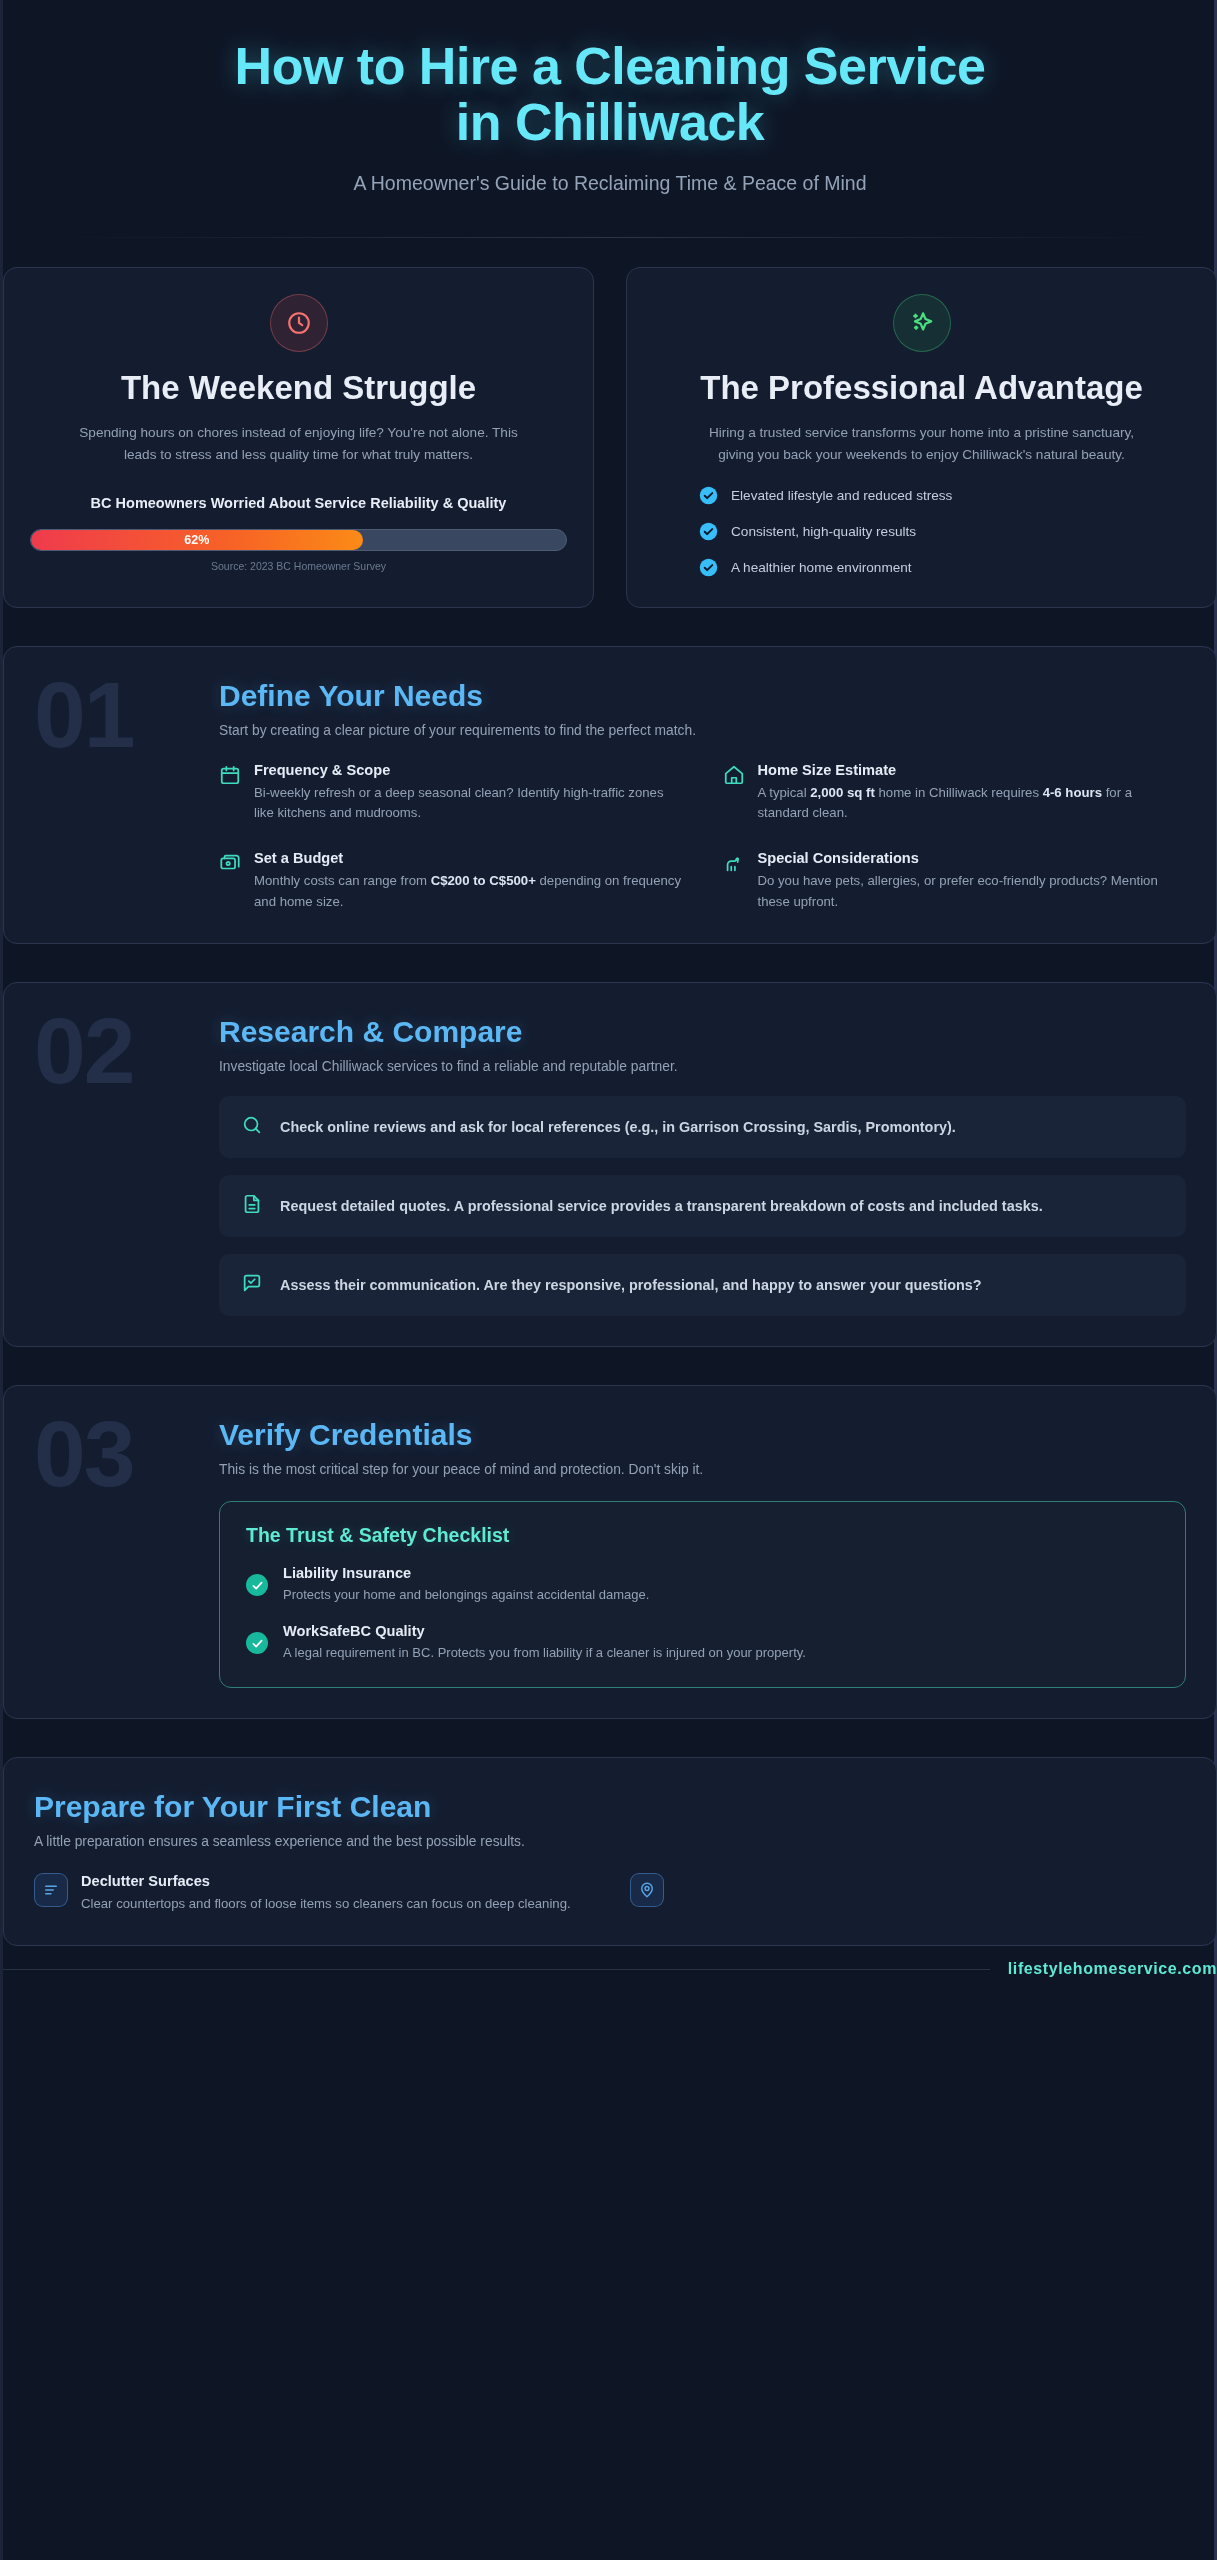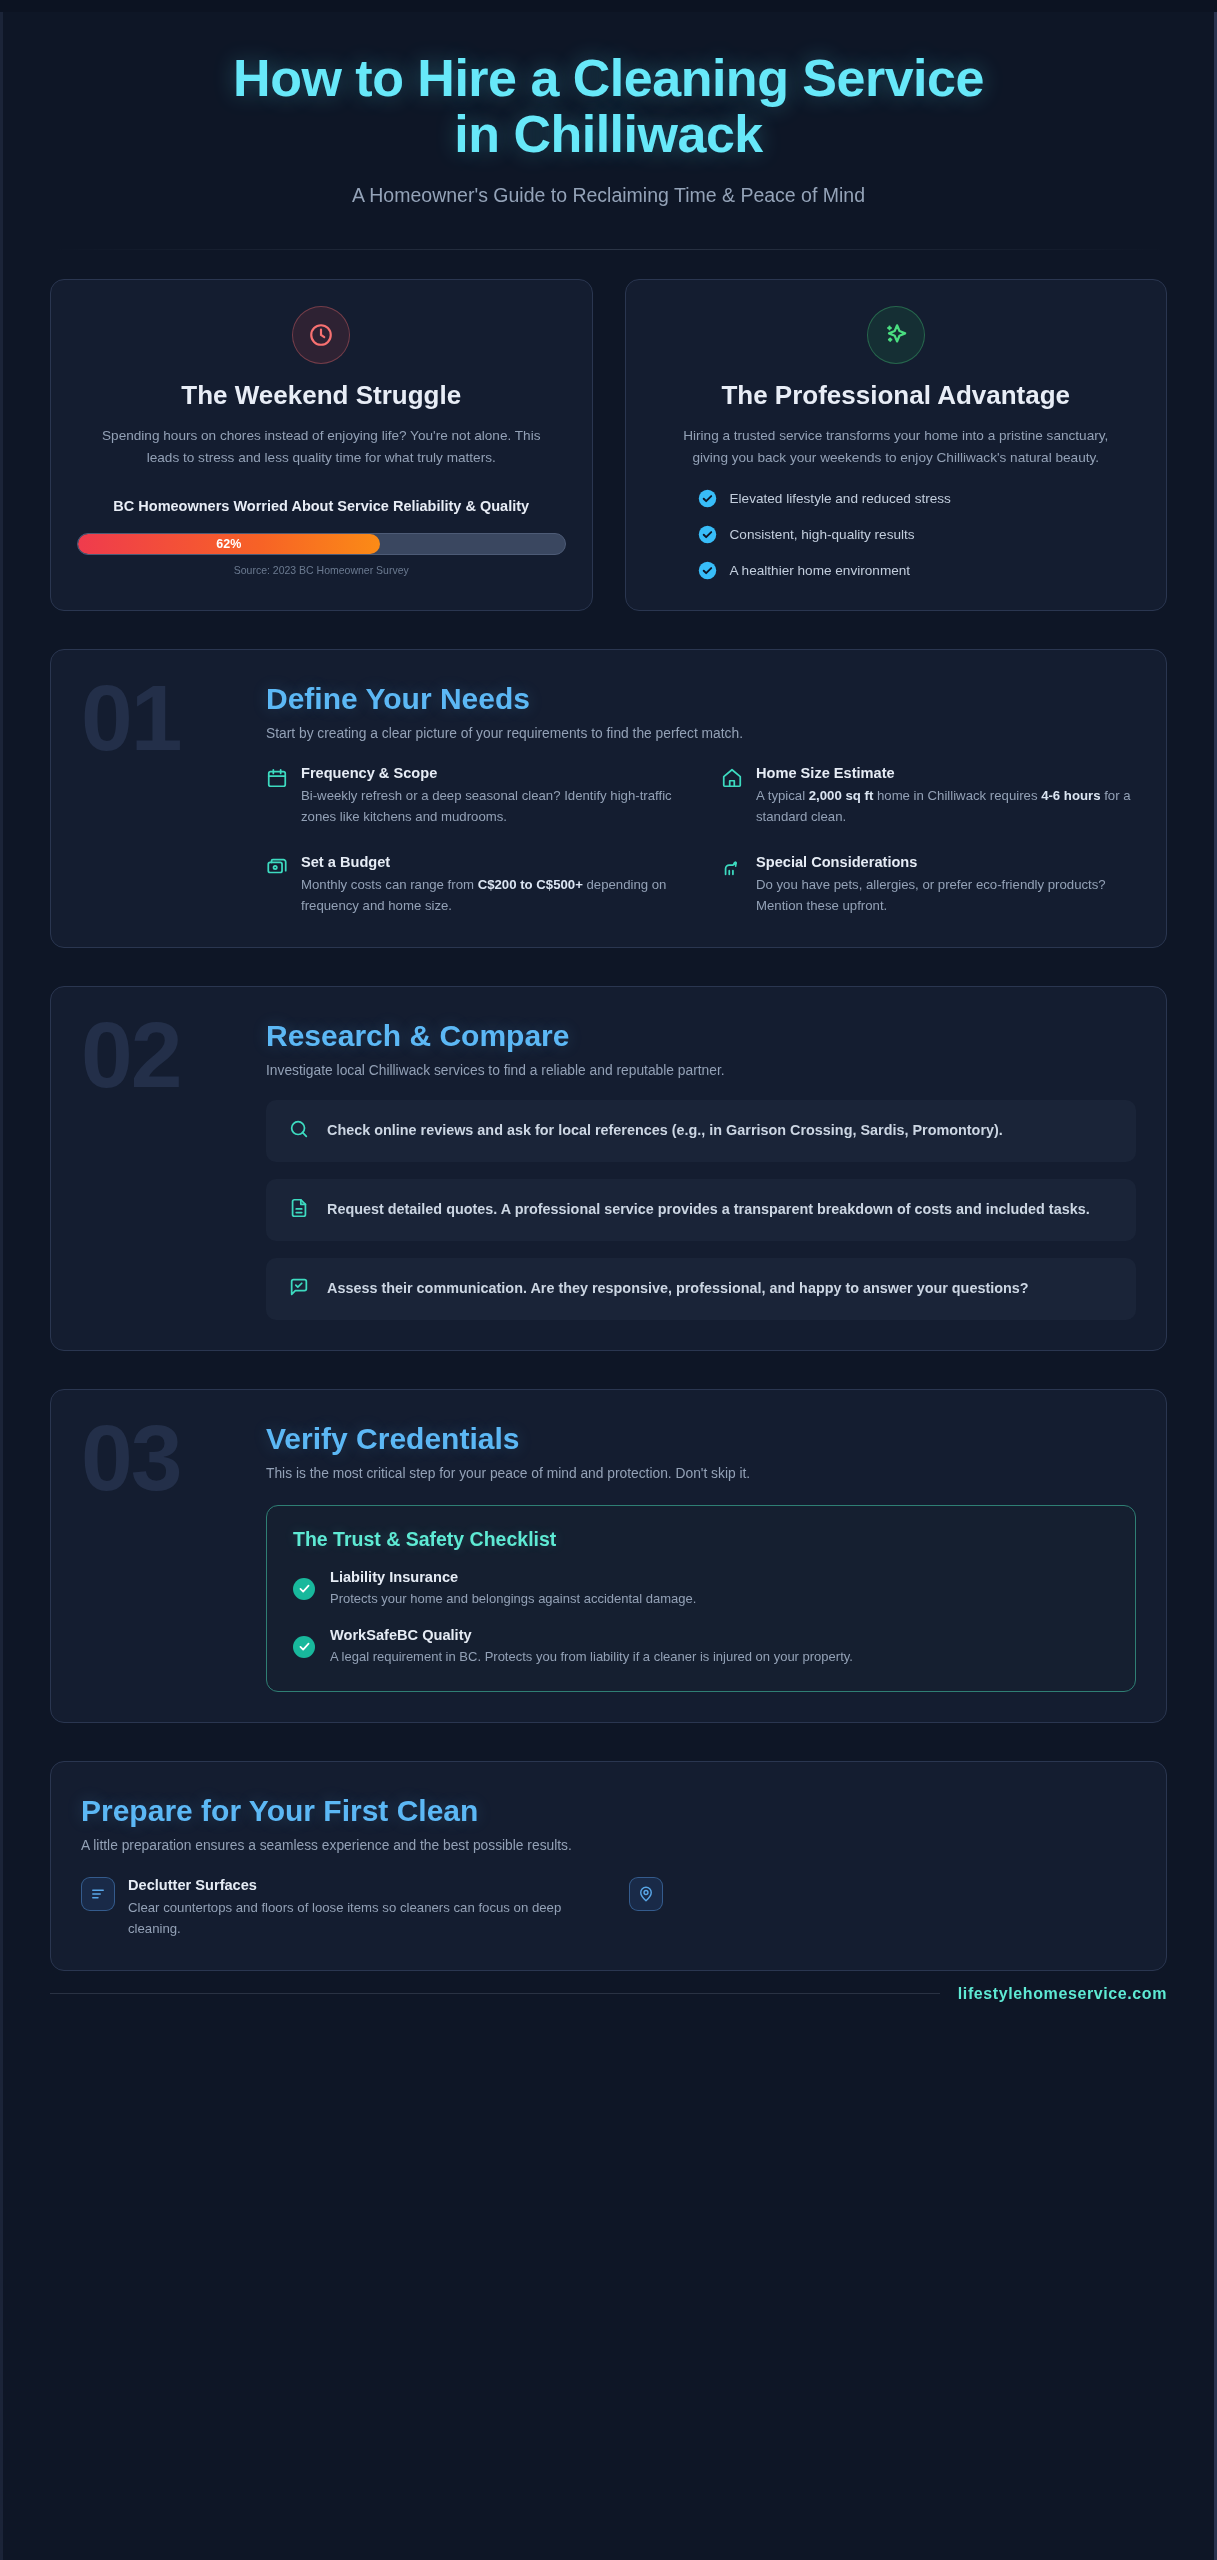--- a/index.html
+++ b/index.html
@@ -10,21 +10,21 @@
   }
   .page {
     position: relative;
     width: 1217px;
     min-height: 2560px;
     background: #0e1626;
     padding: 0 0 34px 0;
     border-left: 3px solid #1b2438;
     border-right: 3px solid #2a3450;
   }
-  .inner { width: 1117px; margin: 12px auto; }
+  .inner { width: 1214px; margin: 0 auto; }
 
   
   .header { padding: 38px 0 0 0; text-align: center; }
   .title {
     font-size: 52px;
     font-weight: bold;
     line-height: 1.08;
     color: #67e8f9;
     letter-spacing: -0.5px;
     text-shadow: 0 0 22px rgba(80,220,240,0.33);
@@ -55,21 +55,21 @@
   }
   .card.right { align-self: flex-start; }
   .icon-circle {
     width: 58px; height: 58px; border-radius: 50%;
     display: flex; align-items: center; justify-content: center;
     margin-bottom: 16px;
   }
   .icon-circle.red { background: rgba(225,70,80,.13); border: 1px solid rgba(248,113,113,.35); }
   .icon-circle.green { background: rgba(34,197,94,.11); border: 1px solid rgba(74,222,128,.32); }
   .card-title {
-    font-size: 26px; font-weight: bold; color: #e8edf6; text-align: right;
+    font-size: 33px; font-weight: bold; color: #e8edf6; text-align: right;
     line-height: 1.22;
   }
   .card-desc {
     margin-top: 13px; font-size: 13.6px; line-height: 1.62; color: #93a1b6;
     text-align: center; max-width: 440px;
   }
   .stat-label {
     margin-top: 27px; font-size: 14.5px; font-weight: bold; color: #e8edf6;
     text-align: center; line-height: 1.5;
   }

